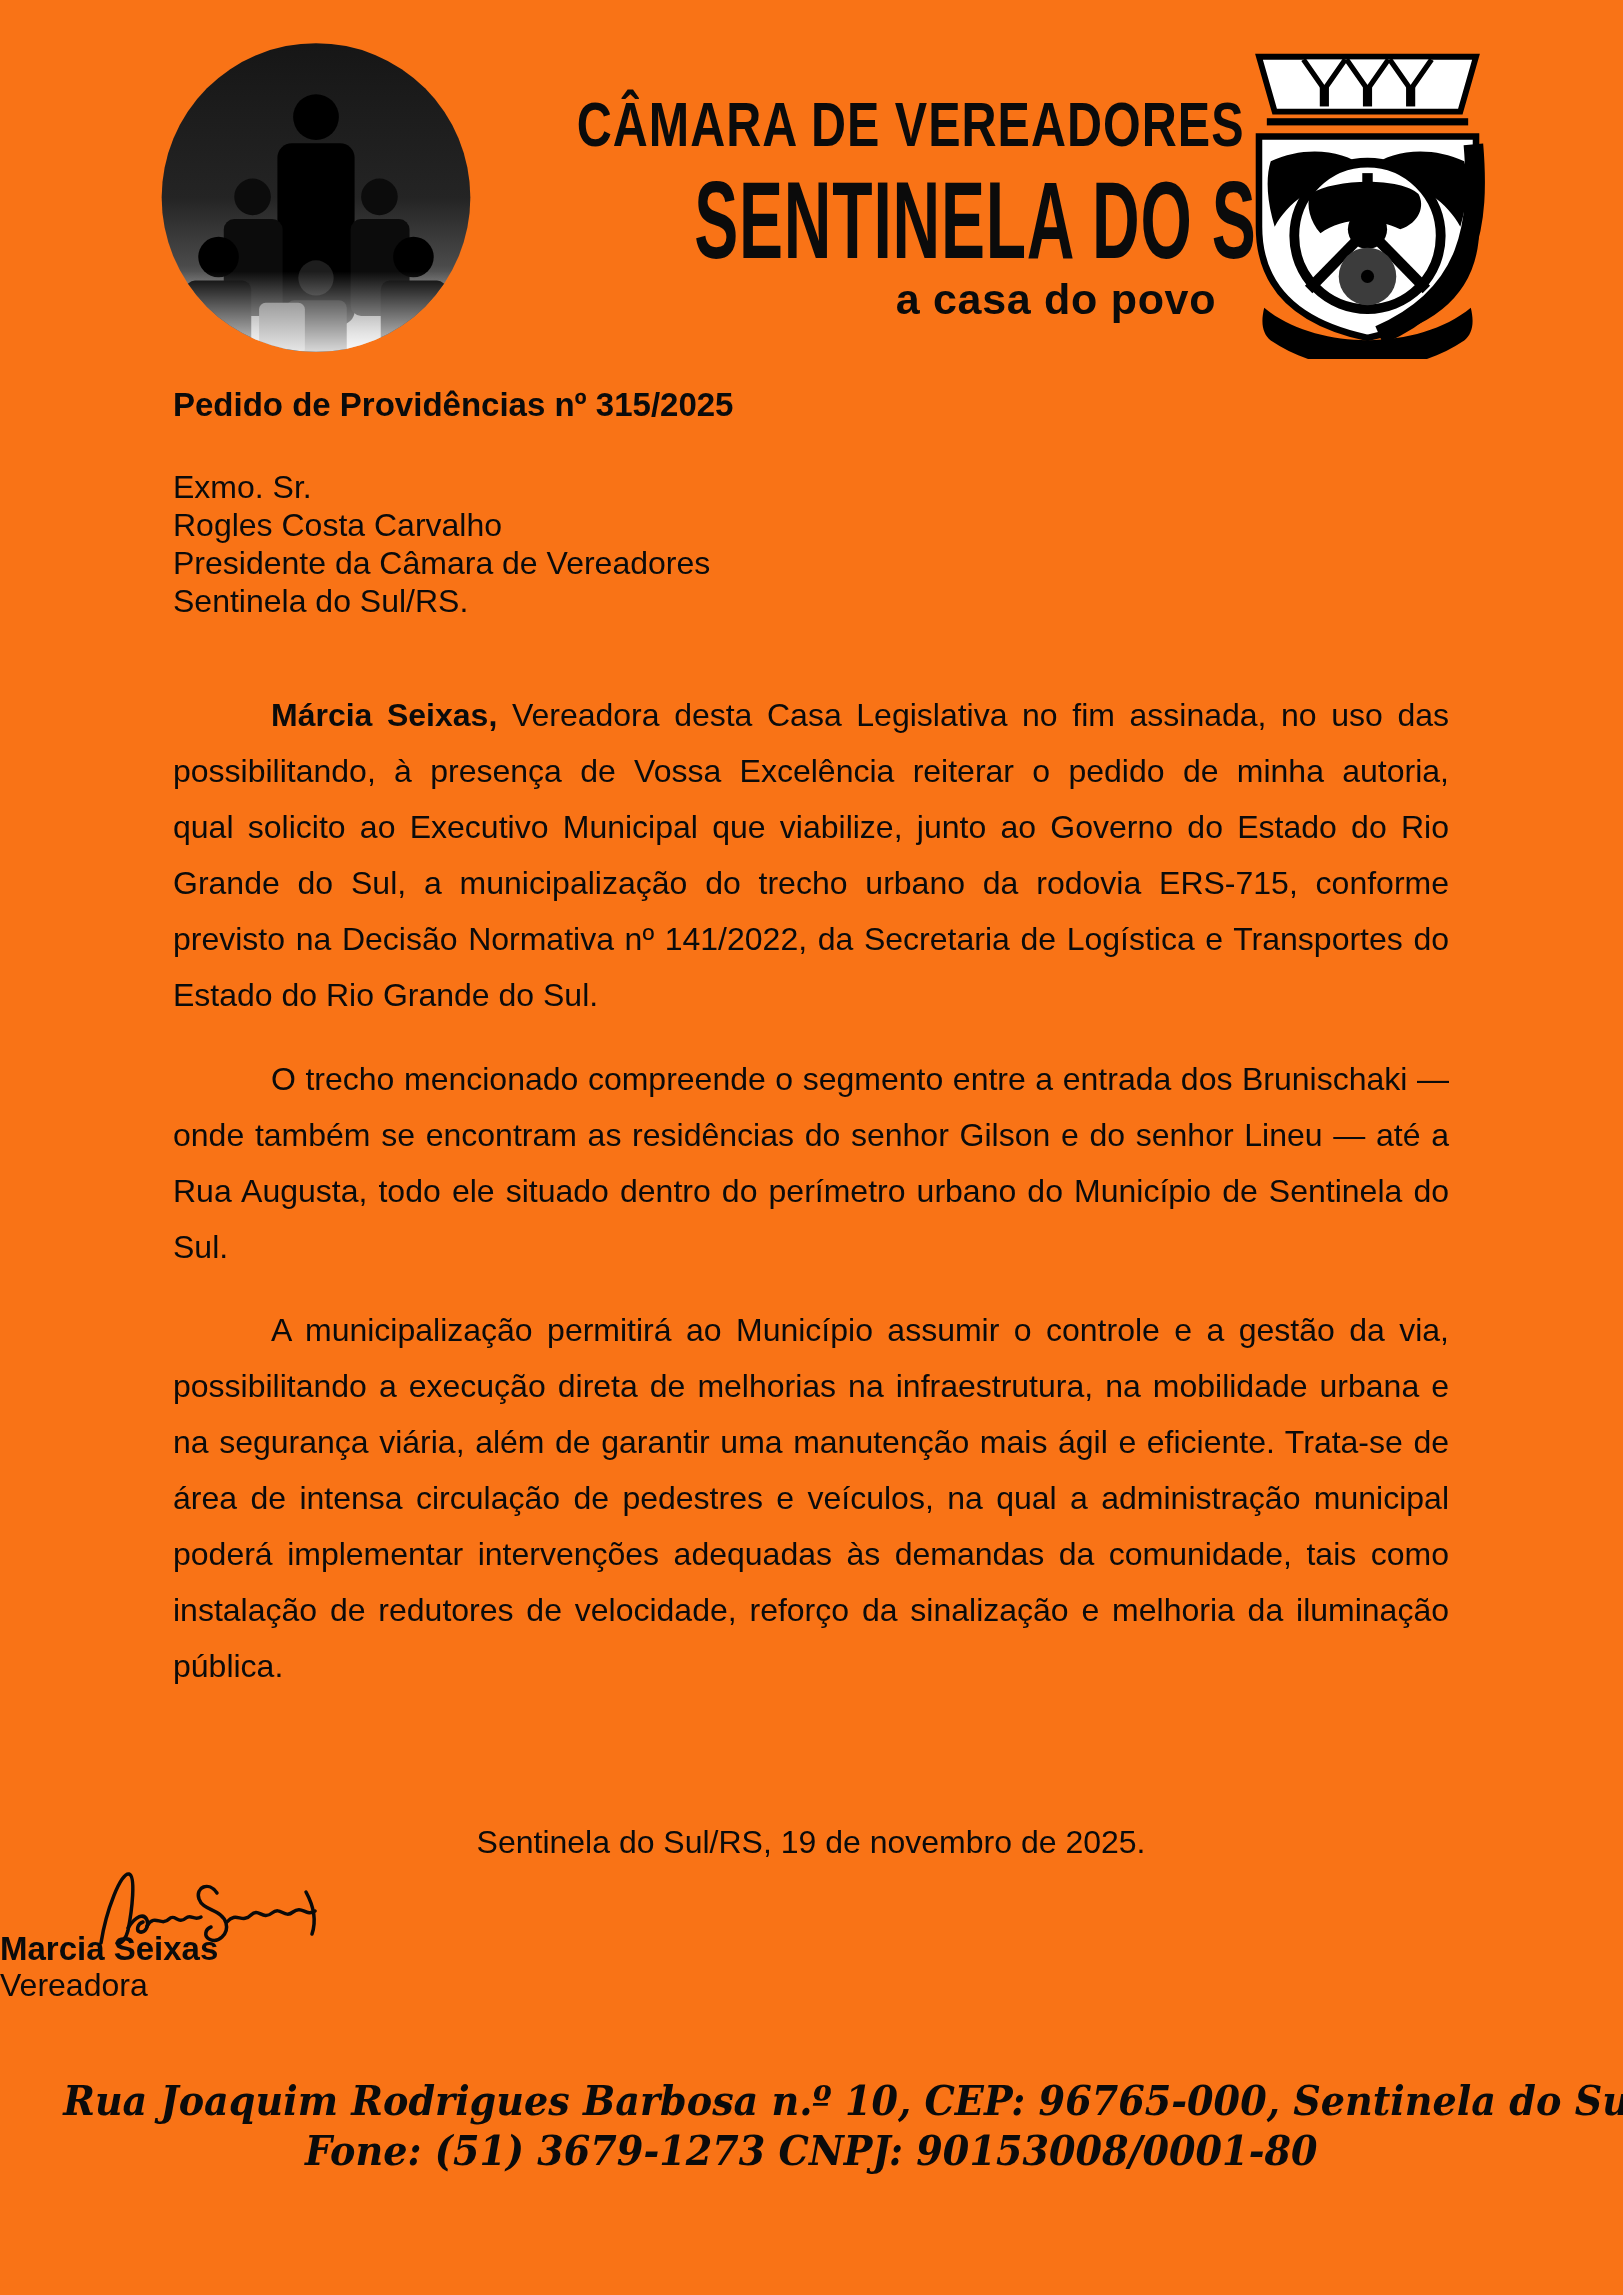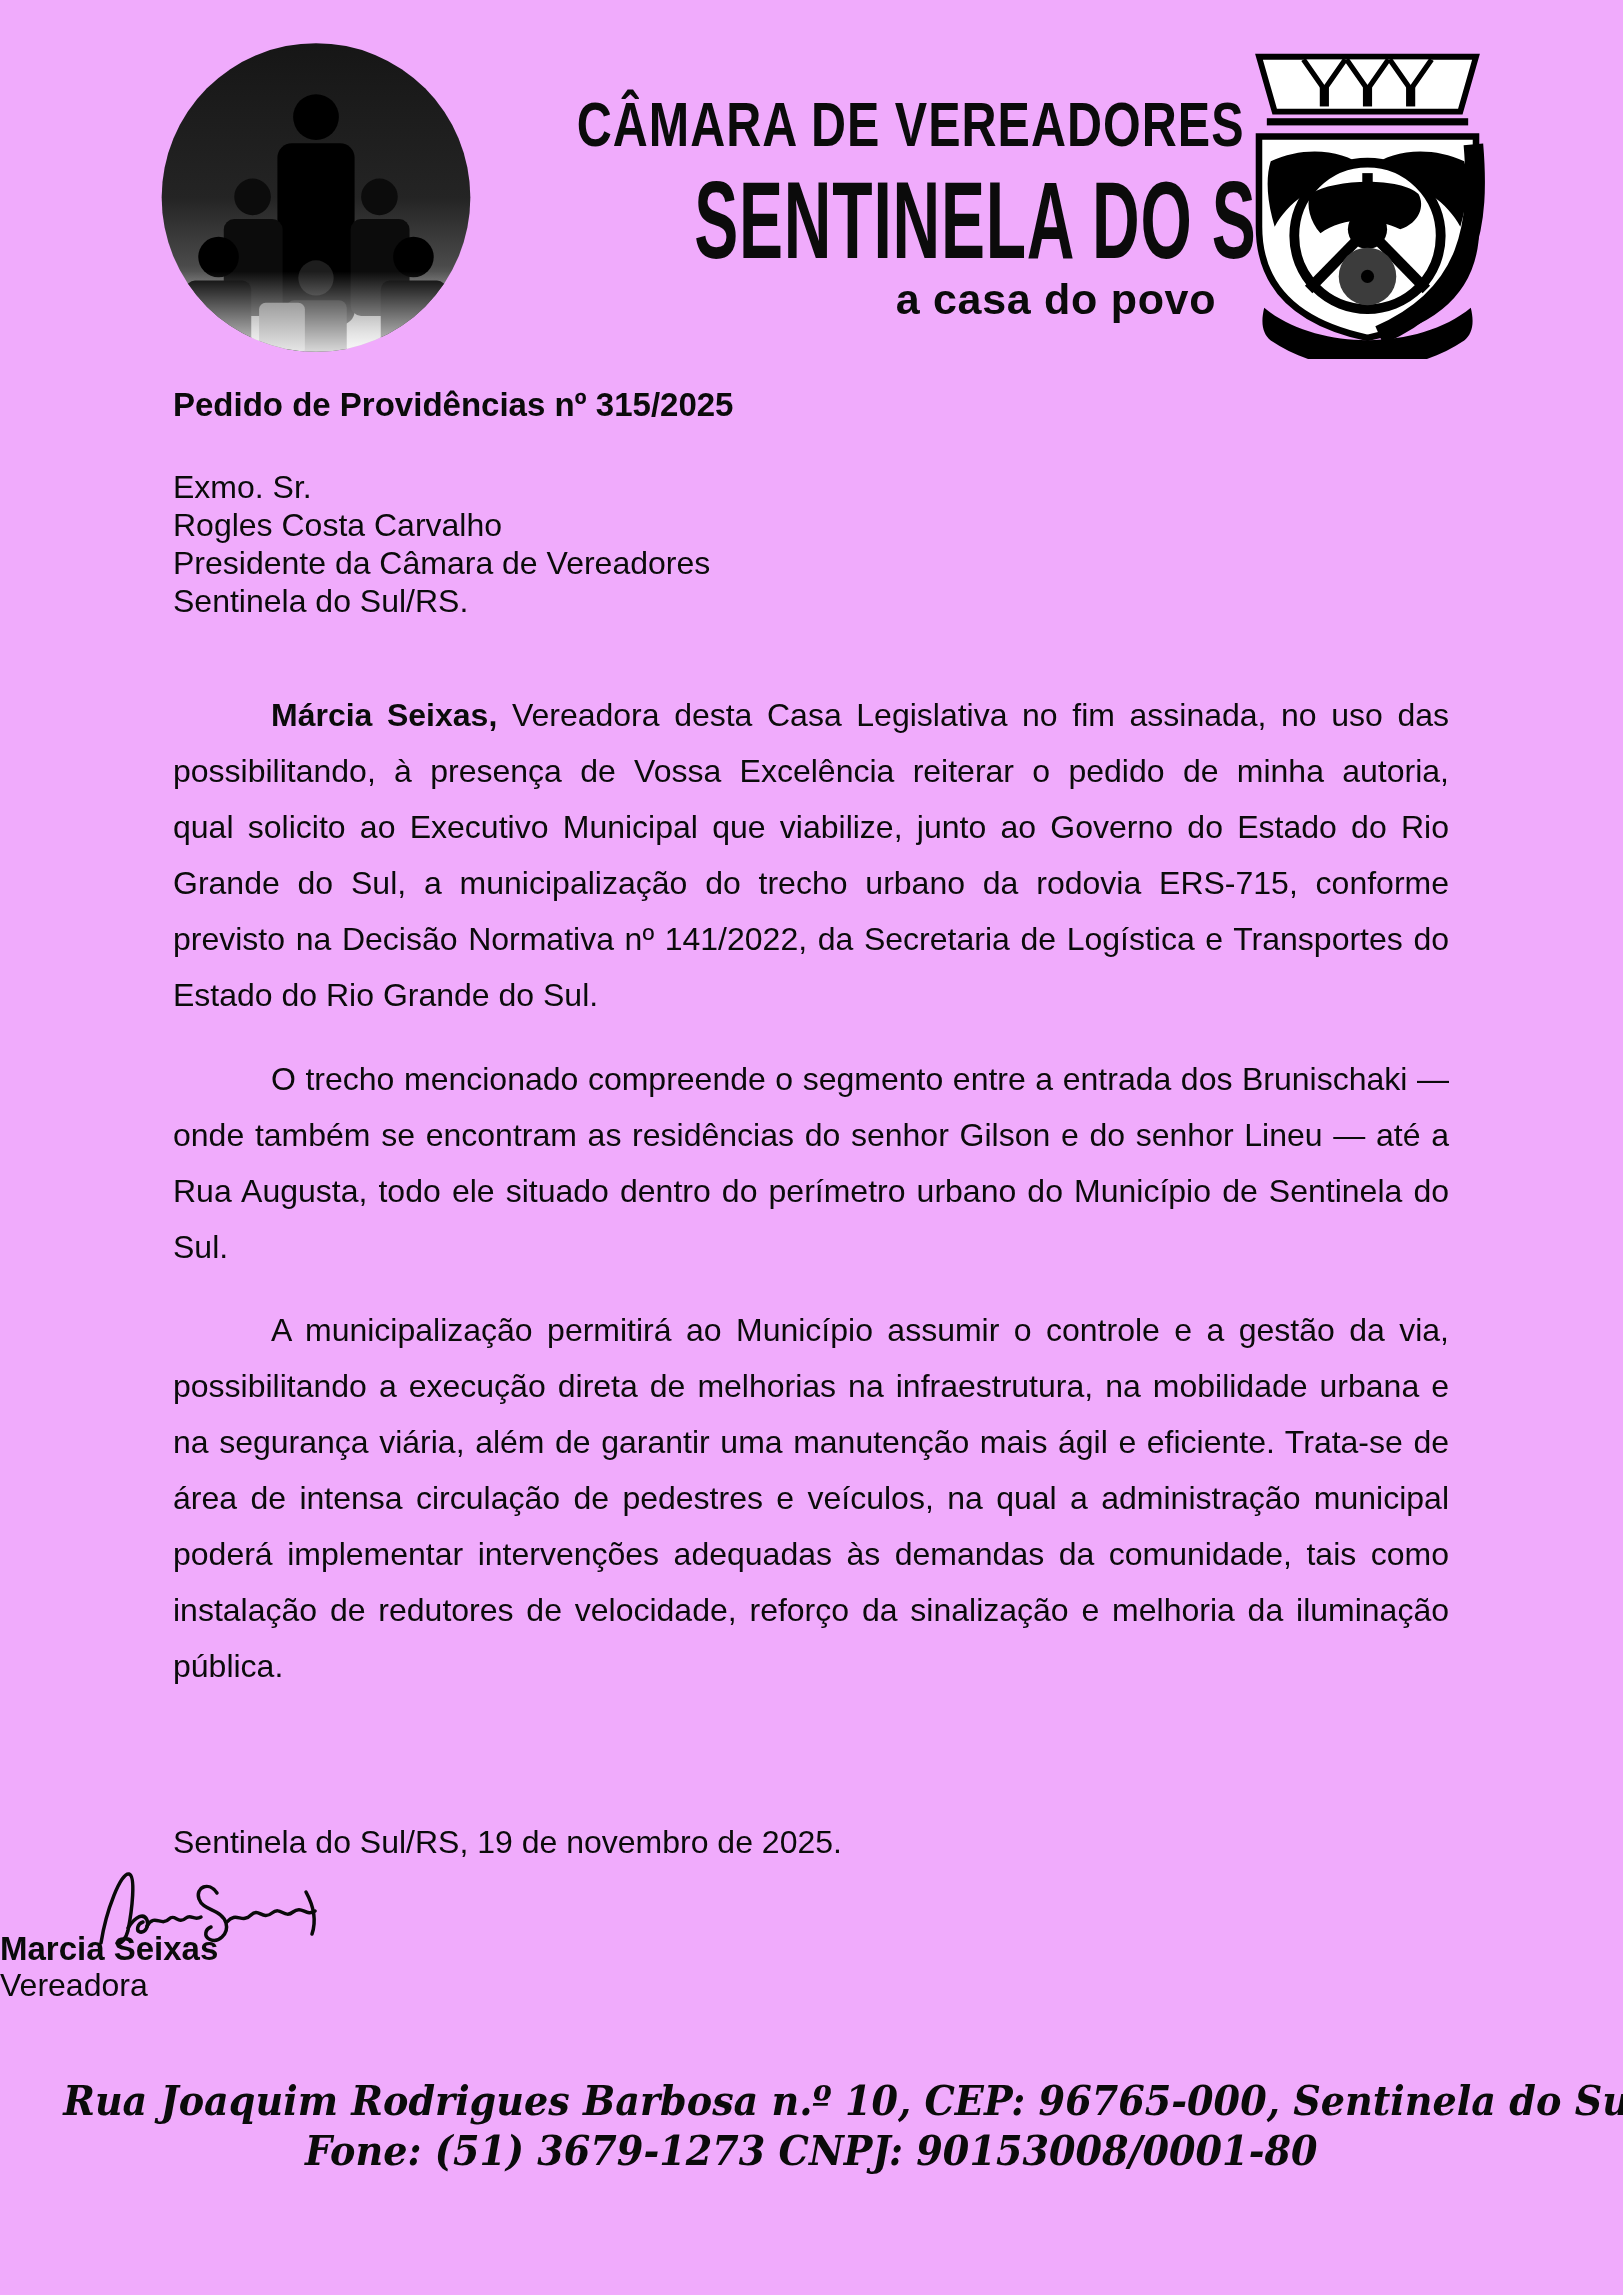--- a/index.html
+++ b/index.html
@@ -1,16 +1,16 @@
 <!DOCTYPE html>
 <html style="font-size:10.5px"><head>
 <meta charset="utf-8">
 <style>
   html,body{margin:0;padding:0;background:#9a9a9a;}
-  .page{position:relative;width:1623px;height:2295px;background:#f0abfc;overflow:hidden;
+  .page{position:relative;width:1623px;height:2295px;background:#f97316;overflow:hidden;
         font-family:"Liberation Sans","DejaVu Sans",sans-serif;color:#0b0b0b;}
 
   
   .logo{position:absolute;left:161px;top:41px;width:310px;height:313px;}
   .org{position:absolute;left:477px;top:93px;width:751px;text-align:center;}
   .org1{font-weight:bold;font-size:63px;line-height:1;white-space:nowrap;}
   .org1 span{display:inline-block;transform:scaleX(0.77);transform-origin:center;letter-spacing:1.3px;}
   .org2{font-weight:bold;font-size:110px;line-height:1;margin-top:9.2px;white-space:nowrap;}
   .org2 span{display:inline-block;transform:scaleX(0.60);transform-origin:center;letter-spacing:1.3px;}
   .tagline{font-weight:bold;font-size:43px;line-height:1;margin-top:3px;text-align:right;
@@ -19,21 +19,21 @@
 
   
   .doc-title{position:absolute;left:173px;top:386px;width:1276px;
              font-weight:bold;font-size:33px;line-height:38px;}
   .addressee{position:absolute;left:173px;top:468px;font-size:32px;line-height:38px;}
   .content{position:absolute;left:173px;top:687px;width:1276px;font-size:32px;}
   .para{margin:0 0 27.5px 0;}
   .line{height:56px;line-height:56px;text-align:justify;text-align-last:justify;}
   .line.first{padding-left:98px;}
   .line.nojust{text-align:left;text-align-last:left;}
-  .dateline{position:absolute;left:173px;top:1814px;width:1276px;
+  .dateline{position:absolute;left:173px;top:1814px;width:1276px;text-align:center;
             font-size:32px;line-height:56px;}
   .sig{position:absolute;left:0;top:1863px;width:1344px;text-align:left;}
   .sig svg{display:inline-block;margin-left:46px;}
   .sig-name{font-weight:bold;font-size:33px;line-height:37px;margin-top:-19.6px;}
   .sig-role{font-size:32px;line-height:37px;}
   .footer{position:absolute;left:0;top:2076px;width:1623px;text-align:center;
           font-family:"DejaVu Serif","Liberation Serif",serif;font-style:italic;font-weight:700;
           font-size:41px;line-height:50px;}
   .footer div span{display:inline-block;transform:scaleX(0.93);transform-origin:center;white-space:nowrap;}
 </style>

